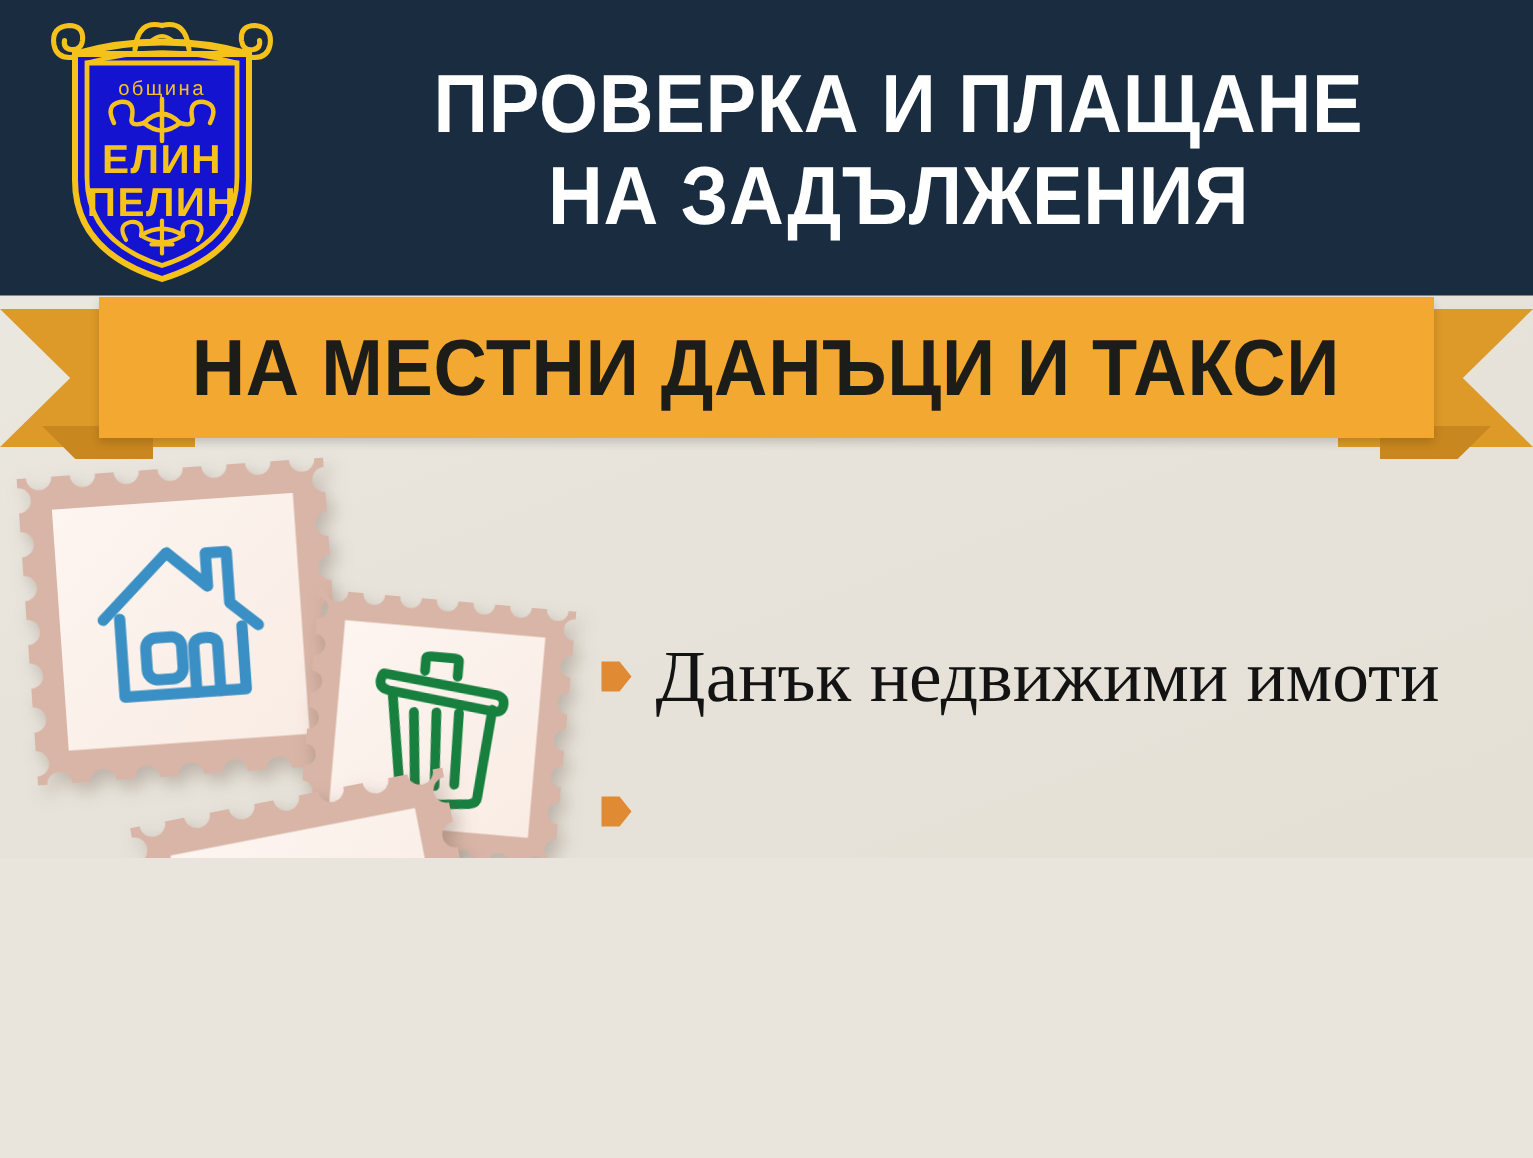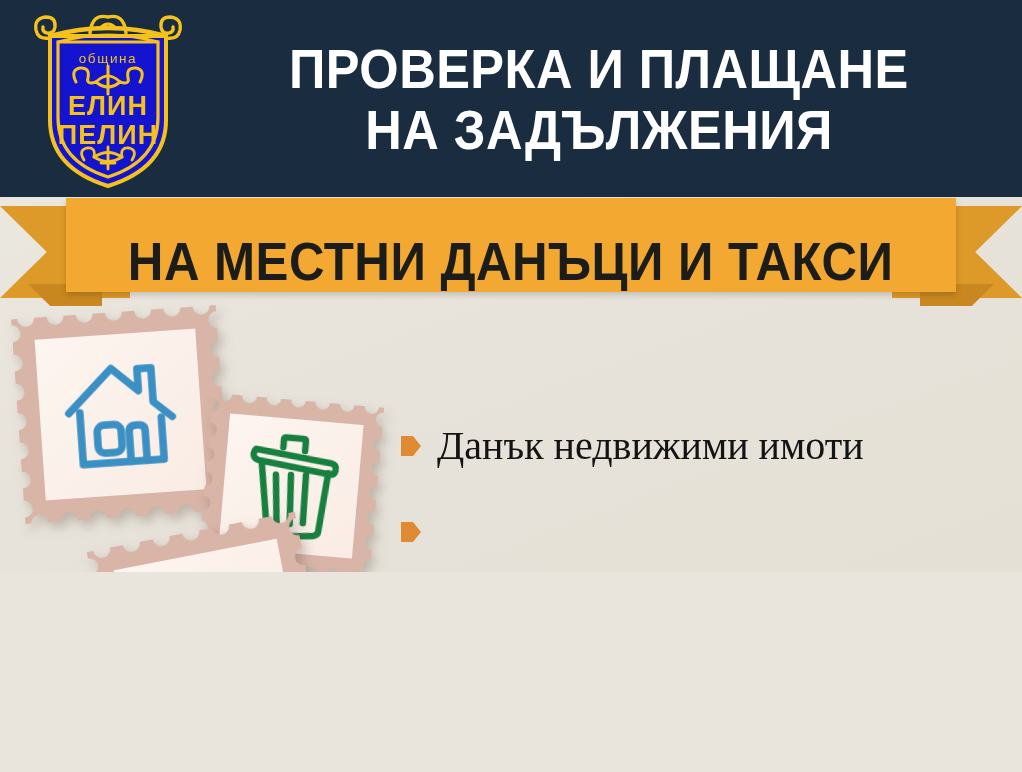--- a/index.html
+++ b/index.html
@@ -72,21 +72,21 @@
     width:74px; height:22px;
     background:#c9871f;
   }
   .ribbon-fold.left  { left:28px;  clip-path:polygon(0 0, 100% 0, 100% 100%, 30% 100%); }
   .ribbon-fold.right { right:28px; clip-path:polygon(0 0, 100% 0, 70% 100%, 0 100%); }
 
   .ribbon-band {
     position:absolute; left:66px; top:2px;
     width:890px; height:94px;
     background:#f2a831;
-    display:flex; align-items:flex-end; justify-content:center;
+    display:flex; align-items:center; justify-content:center;
     box-shadow:0 3px 6px rgba(0,0,0,0.16);
   }
   .ribbon-text {
     color:#1c1c18;
     font-weight:bold;
     font-size:53px;
     letter-spacing:0.5px;
     transform:scaleX(0.93);
     white-space:nowrap;
   }
@@ -108,21 +108,21 @@
     position:absolute; left:400px; top:425px;
     width:620px;
   }
   .list-item {
     display:flex; align-items:center;
     margin-bottom:53px;
   }
   .bullet { width:22px; height:24px; flex:0 0 22px; margin-right:15px; }
   .list-text {
     font-family:"Liberation Serif", serif;
-    font-size:40px;
+    font-size:49px;
     color:#131313;
     line-height:1.05;
     white-space:nowrap;
   }
 </style>
 </head>
 <body>
 
 <div id="poster">
 

